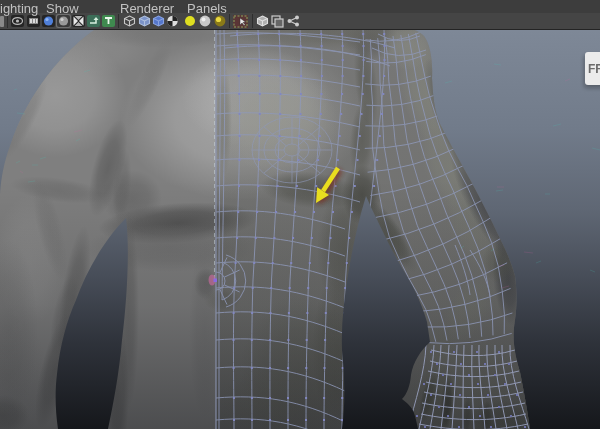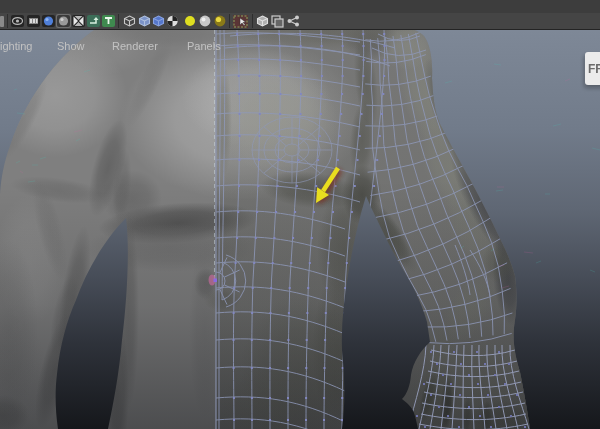--- a/index.html
+++ b/index.html
@@ -1,15 +1,15 @@
 <!DOCTYPE html>
 <html><head><meta charset="utf-8"><style>
 html,body{margin:0;padding:0;width:600px;height:429px;overflow:hidden;background:#15171b;}
 #menubar{position:absolute;left:0;top:0;width:600px;height:13px;
- font-family:"Liberation Sans",sans-serif;font-size:11px;color:#c2c2c2;margin-top:39px;}
+ font-family:"Liberation Sans",sans-serif;font-size:13px;color:#c2c2c2;}
 #menubar span{position:absolute;top:1px;}
 </style></head><body>
 <svg style="position:absolute;left:0;top:0" width="600" height="429" viewBox="0 0 600 429" xmlns="http://www.w3.org/2000/svg">
 <defs>
 <linearGradient id="bg" x1="0" y1="30" x2="0" y2="429" gradientUnits="userSpaceOnUse">
  <stop offset="0" stop-color="#7e8897"></stop>
  <stop offset="0.25" stop-color="#717b8a"></stop>
  <stop offset="0.45" stop-color="#5f6774"></stop>
  <stop offset="0.62" stop-color="#474d58"></stop>
  <stop offset="0.78" stop-color="#2f333b"></stop>
@@ -824,15 +824,15 @@
     </g>
 <g transform="translate(287,15)">
       <circle cx="10" cy="2.5" r="2" fill="#ccc"></circle>
       <circle cx="2.5" cy="6" r="2" fill="#ccc"></circle>
       <circle cx="10" cy="9.5" r="2" fill="#ccc"></circle>
       <path d="M2.5,6 L10,2.5 M2.5,6 L10,9.5" stroke="#ccc" stroke-width="1.3"></path>
     </g>
 </svg>
 <div id="menubar">
  <span style="left:0px">ighting</span>
- <span style="left:57px">Show</span>
- <span style="left:112px">Renderer</span>
+ <span style="left:46px">Show</span>
+ <span style="left:120px">Renderer</span>
  <span style="left:187px">Panels</span>
 </div>
 </body></html>

